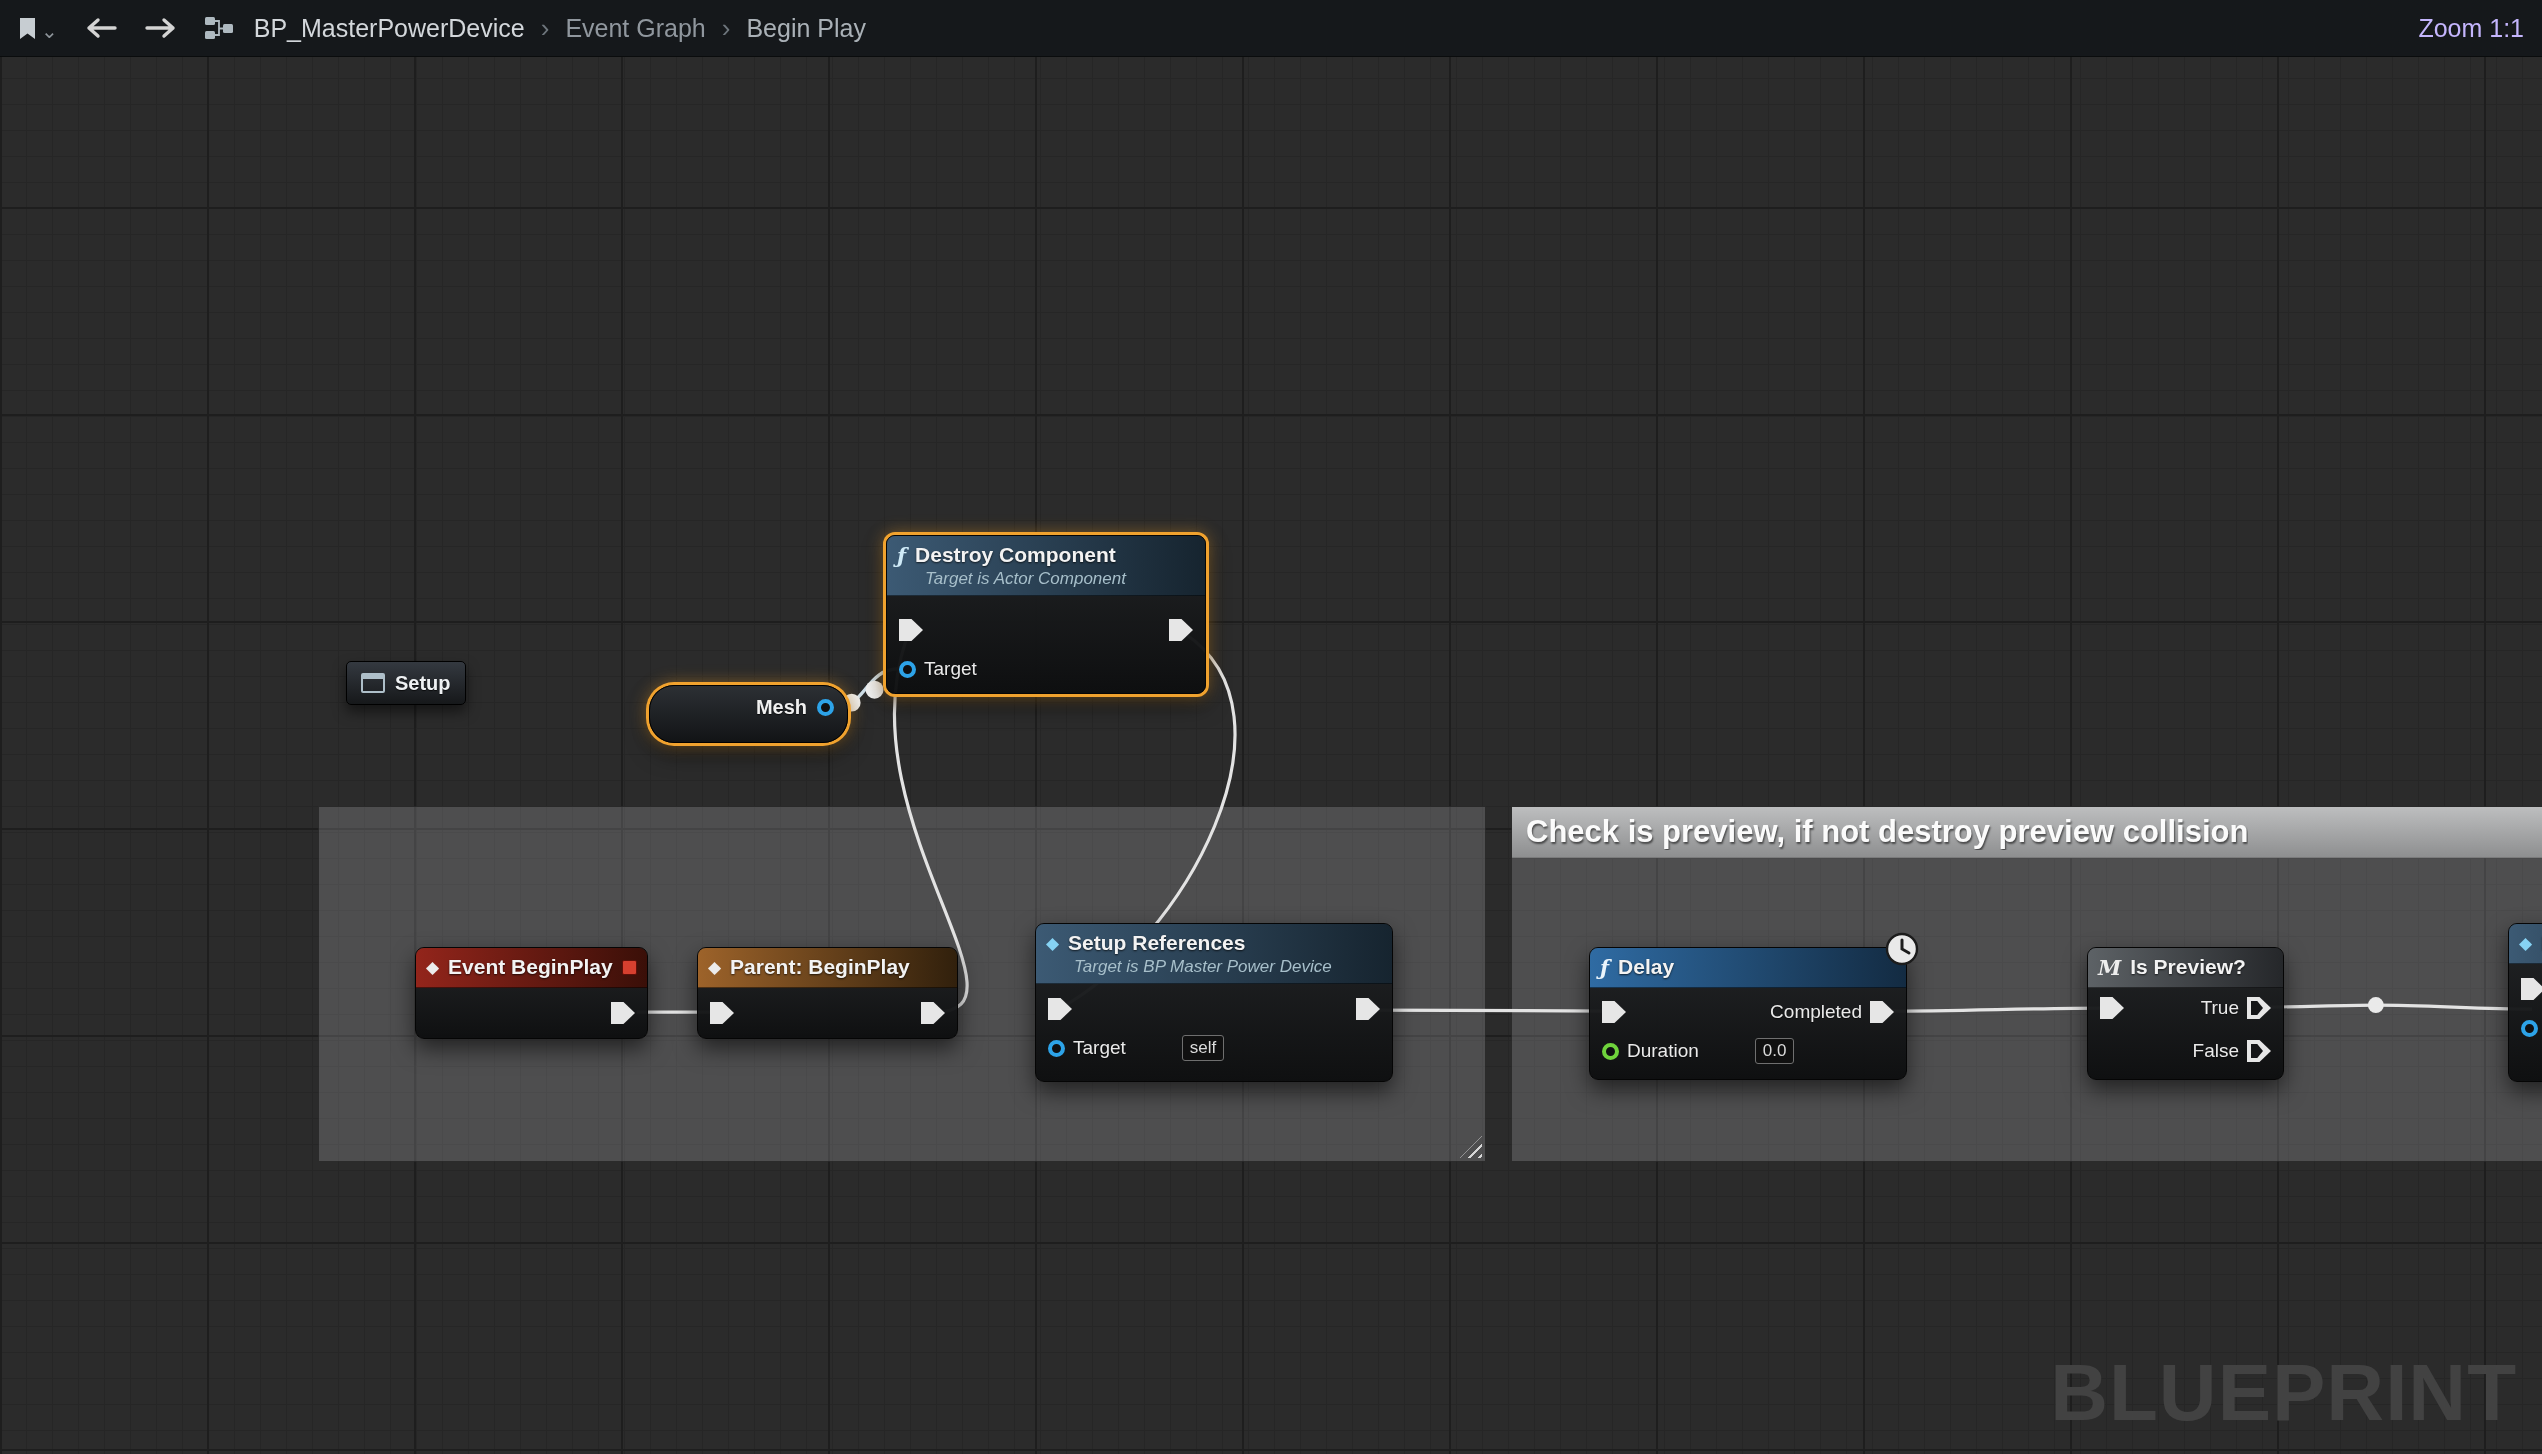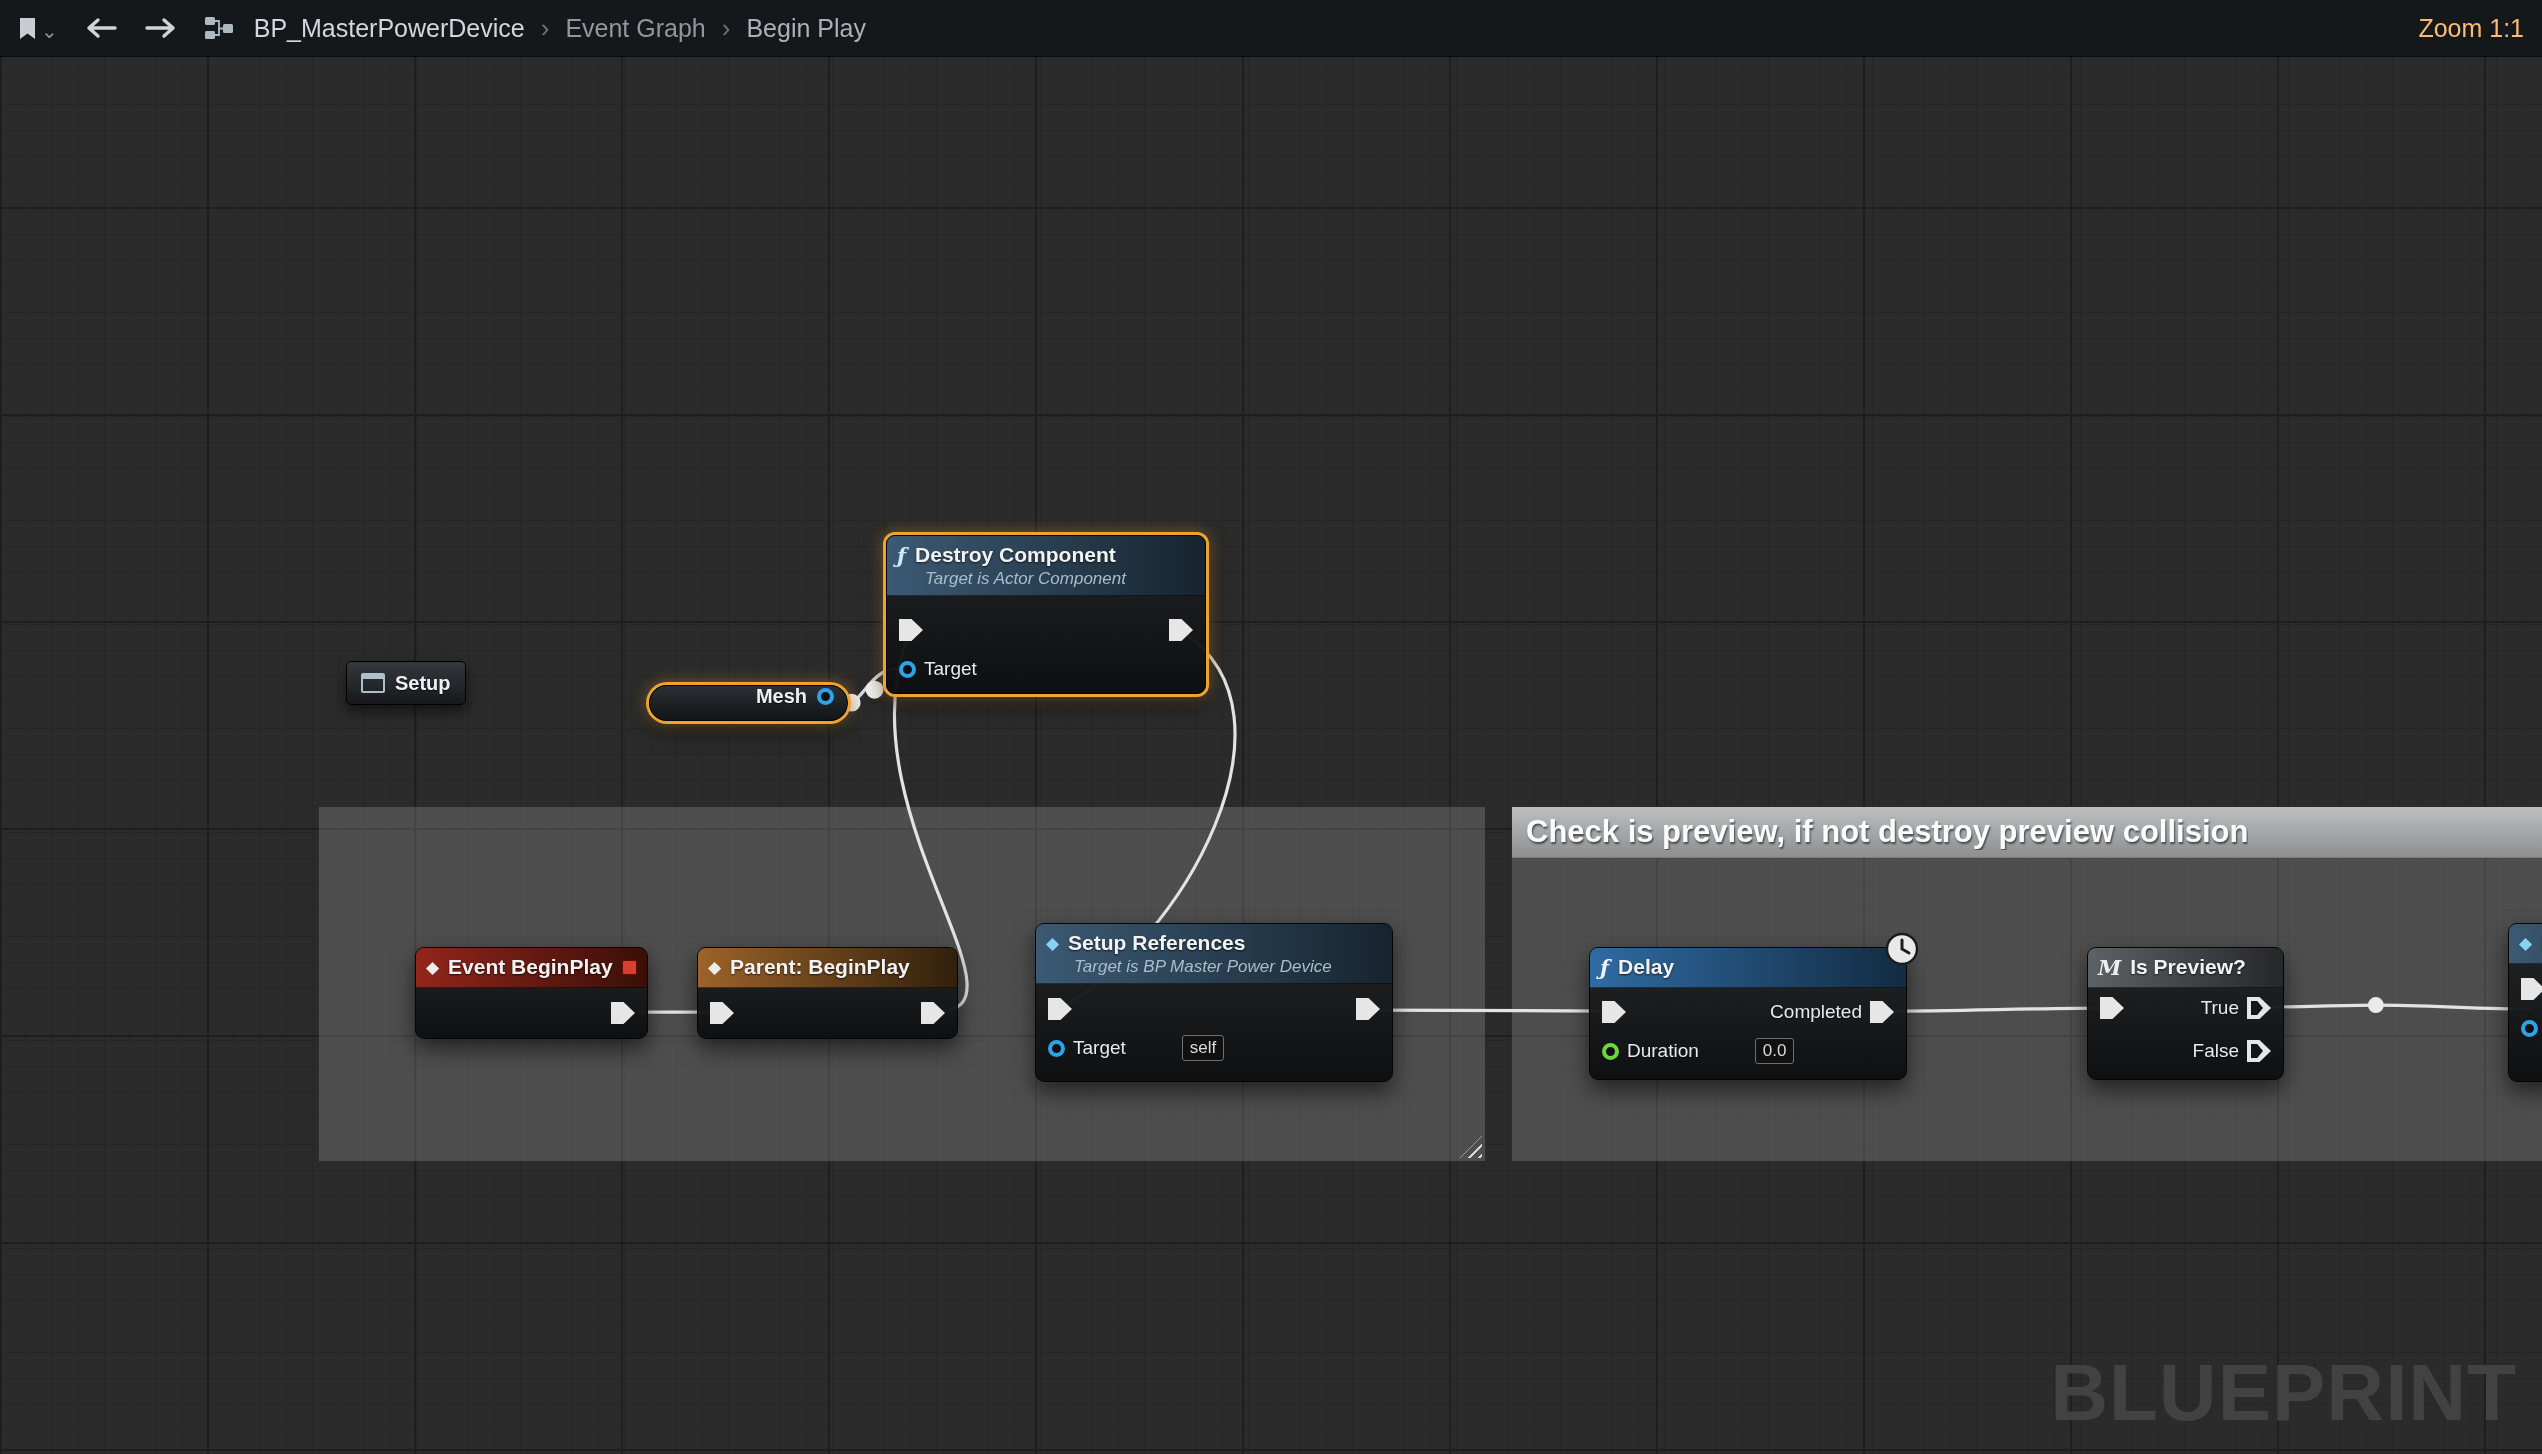--- a/index.html
+++ b/index.html
@@ -19,21 +19,21 @@
     position:absolute; left:0; top:0; right:0; height:57px; z-index:30;
     background:#15181b; border-bottom:1px solid #0a0c0d;
     display:flex; align-items:center; padding:0 18px; box-sizing:border-box;
   }
   .tb-icon{display:flex;align-items:center;justify-content:center;}
   .chev-down{color:#8e959b;font-size:20px;margin:6px 26px 0 4px;}
   .navarrow{margin-right:26px;cursor:pointer;}
   .crumb{font-size:25px;white-space:nowrap;}
   .c1{color:#d3d7db;} .c2{color:#90979e;} .c3{color:#aab1b7;}
   .csep{color:#6d757c;font-size:26px;margin:0 16px;}
-  .zoomlbl{margin-left:auto;color:#fdba74;font-size:25px;white-space:nowrap;}
+  .zoomlbl{margin-left:auto;color:#c4b5fd;font-size:25px;white-space:nowrap;}
   
   .comment{position:absolute;z-index:1;background:rgba(158,160,162,.30);border:1px solid rgba(15,15,15,.55);box-sizing:border-box;}
   .chead{height:50px;background:linear-gradient(180deg,#bdbebf,#8e8f90);display:flex;align-items:center;padding:0 14px;border-bottom:1px solid rgba(0,0,0,.35);}
   .ctitle{font-size:31px;font-weight:bold;color:#fbfbfb;text-shadow:1px 2px 2px rgba(0,0,0,.55);white-space:nowrap;overflow:hidden;}
   .resize-handle{position:absolute;right:3px;bottom:3px;width:22px;height:22px;
     background:repeating-linear-gradient(135deg,#d6d6d6 0 2px,transparent 2px 7px);
     clip-path:polygon(100% 0,100% 100%,0 100%);}
   
   .wires{position:absolute;left:0;top:0;z-index:2;pointer-events:none;}
   .execwire{stroke:#e3e3e3;stroke-width:3.2;fill:none;}
@@ -65,21 +65,21 @@
   .execpin.hollow{position:relative;}
   .execpin.hollow::after{content:"";position:absolute;left:4px;top:4px;width:12px;height:14px;background:#141517;
     clip-path:polygon(0 0,52% 0,100% 50%,52% 100%,0 100%);}
   .objpin{width:17px;height:17px;border-radius:50%;flex:none;box-sizing:border-box;background:#0f1012;}
   .objpin.blue{border:4px solid #2da3e8;}
   .objpin.green{border:4px solid #6fd33c;}
   .plabel{font-size:19px;color:#eaeaea;text-shadow:0 1px 1px rgba(0,0,0,.6);white-space:nowrap;}
   .chip{background:#101010;border:1px solid #6f6f6f;border-radius:3px;padding:0 7px;font-size:17px;color:#dadada;line-height:24px;white-space:nowrap;margin-left:48px;}
   .clock{position:absolute;top:-17px;right:-14px;z-index:6;}
   
-  .varnode{position:absolute;z-index:5;height:36px;border-radius:25px;box-sizing:border-box;
+  .varnode{position:absolute;z-index:5;height:58px;border-radius:25px;box-sizing:border-box;
     background:linear-gradient(180deg,#2c3034,#121416);border:1px solid #000;
     display:flex;align-items:center;justify-content:flex-end;gap:10px;padding:0 13px 14px 22px;text-align:right;}
   .vartitle{font-size:20px;font-weight:bold;color:#f0f0f0;text-shadow:0 1px 1px rgba(0,0,0,.7);}
   
   .smallnode{position:absolute;z-index:5;display:flex;align-items:center;gap:10px;padding:0 14px;height:44px;box-sizing:border-box;
     background:linear-gradient(180deg,#343940,#16181a);border:1px solid #000;border-radius:5px;box-shadow:0 7px 13px rgba(0,0,0,.5);}
   .win-icon{width:20px;height:16px;border:2px solid #aebfc9;border-radius:2px;position:relative;flex:none;}
   .win-icon::before{content:"";position:absolute;left:0;right:0;top:0;height:4px;background:#aebfc9;}
   .smalltitle{font-size:20px;font-weight:bold;color:#eef1f3;text-shadow:0 1px 1px rgba(0,0,0,.7);}
   

